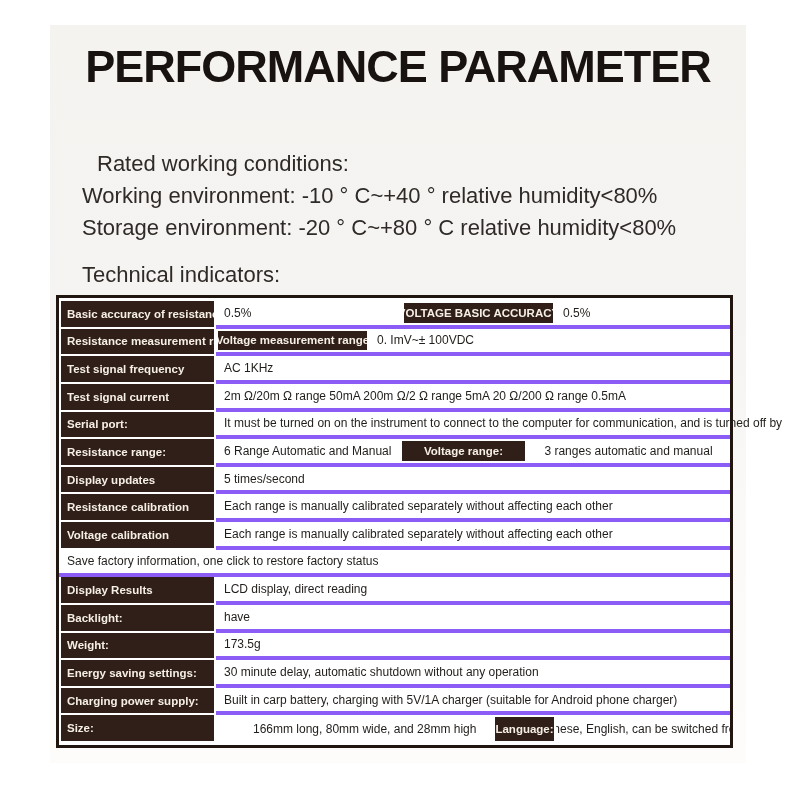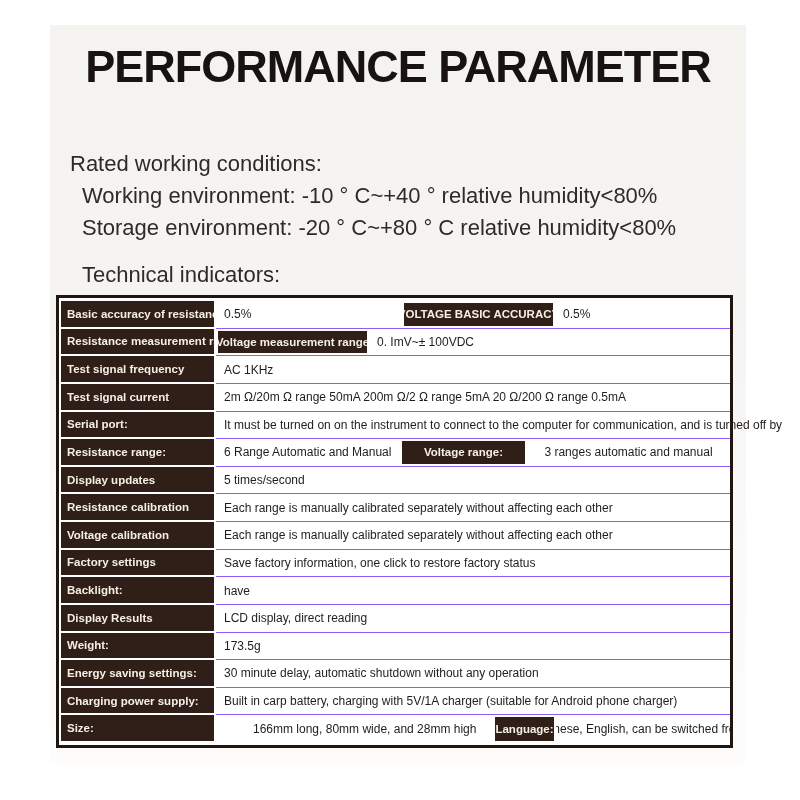--- a/index.html
+++ b/index.html
@@ -9,21 +9,21 @@
     position:absolute; left:50px; top:25px; width:696px; height:738px;
     background:linear-gradient(180deg,#f5f3f0 0%, #f6f4f2 40%, #fbfaf8 70%, #fdfcfb 100%);
     text-decoration:underline;
   }
   .title {
     position:absolute; left:0; top:16px; width:100%;
     text-align:center; font-size:45px; font-weight:800; letter-spacing:-1px;
     color:#181310; font-family:"Liberation Sans", sans-serif;
   }
   .cond-heading {
-    position:absolute; left:20px; top:126px;
+    position:absolute; left:47px; top:126px;
     font-size:22px; color:#2e2a27;
   }
   .cond-line1 { position:absolute; left:32px; top:158px; font-size:22px; color:#2e2a27;text-align:right; }
   .cond-line2 { position:absolute; left:32px; top:190px; font-size:22px; color:#2e2a27; }
   .tech-heading { position:absolute; left:32px; top:237px; font-size:22px; color:#2e2a27; }
 
   .spec-table {
     position:absolute; left:6px; top:270px; width:677px; height:453px;
     border:3px solid var(--border, #20150f);
     background:#ffffff;
@@ -35,21 +35,21 @@
     width:153px; margin:0 2px 2px 2px;
     background:var(--dark, #2f1f18);
     color:var(--label-text, #f6efe6);
     font-size:11.5px; font-weight:bold;
     display:flex; align-items:center;
     padding:0 6px; white-space:nowrap; overflow:hidden;
   }
   .vals {
     flex:1; display:flex; align-items:stretch;
     background:#ffffff;
-    border-bottom:1px solid #8b5cf6;
+    border-bottom:4px solid #8b5cf6;
     min-width:0;
   }
   .row:last-child .vals { border-bottom:none; }
   .vcell {
     display:flex; align-items:center;
     padding:0 8px; font-size:12px; color:#201d1a;
     white-space:nowrap; overflow:hidden; min-width:0;
   }
   .vcell.grow { flex:1; }
   .vcell.center { justify-content:center; }
@@ -130,35 +130,34 @@
             <div class="vcell grow">Each range is manually calibrated separately without affecting each other</div>
           </div>
         </div>
         <div class="row">
           <div class="label-cell">Voltage calibration</div>
           <div class="vals">
             <div class="vcell grow">Each range is manually calibrated separately without affecting each other</div>
           </div>
         </div>
         <div class="row">
-          <div class="label-cell">Factory settings</div>
           <div class="vals">
             <div class="vcell grow">Save factory information, one click to restore factory status</div>
+          </div>
+        </div>
+        <div class="row">
+          <div class="label-cell">Display Results</div>
+          <div class="vals">
+            <div class="vcell grow">LCD display, direct reading</div>
           </div>
         </div>
         <div class="row">
           <div class="label-cell">Backlight:</div>
           <div class="vals">
             <div class="vcell grow">have</div>
-          </div>
-        </div>
-        <div class="row">
-          <div class="label-cell">Display Results</div>
-          <div class="vals">
-            <div class="vcell grow">LCD display, direct reading</div>
           </div>
         </div>
         <div class="row">
           <div class="label-cell">Weight:</div>
           <div class="vals">
             <div class="vcell grow">173.5g</div>
           </div>
         </div>
         <div class="row">
           <div class="label-cell">Energy saving settings:</div>

